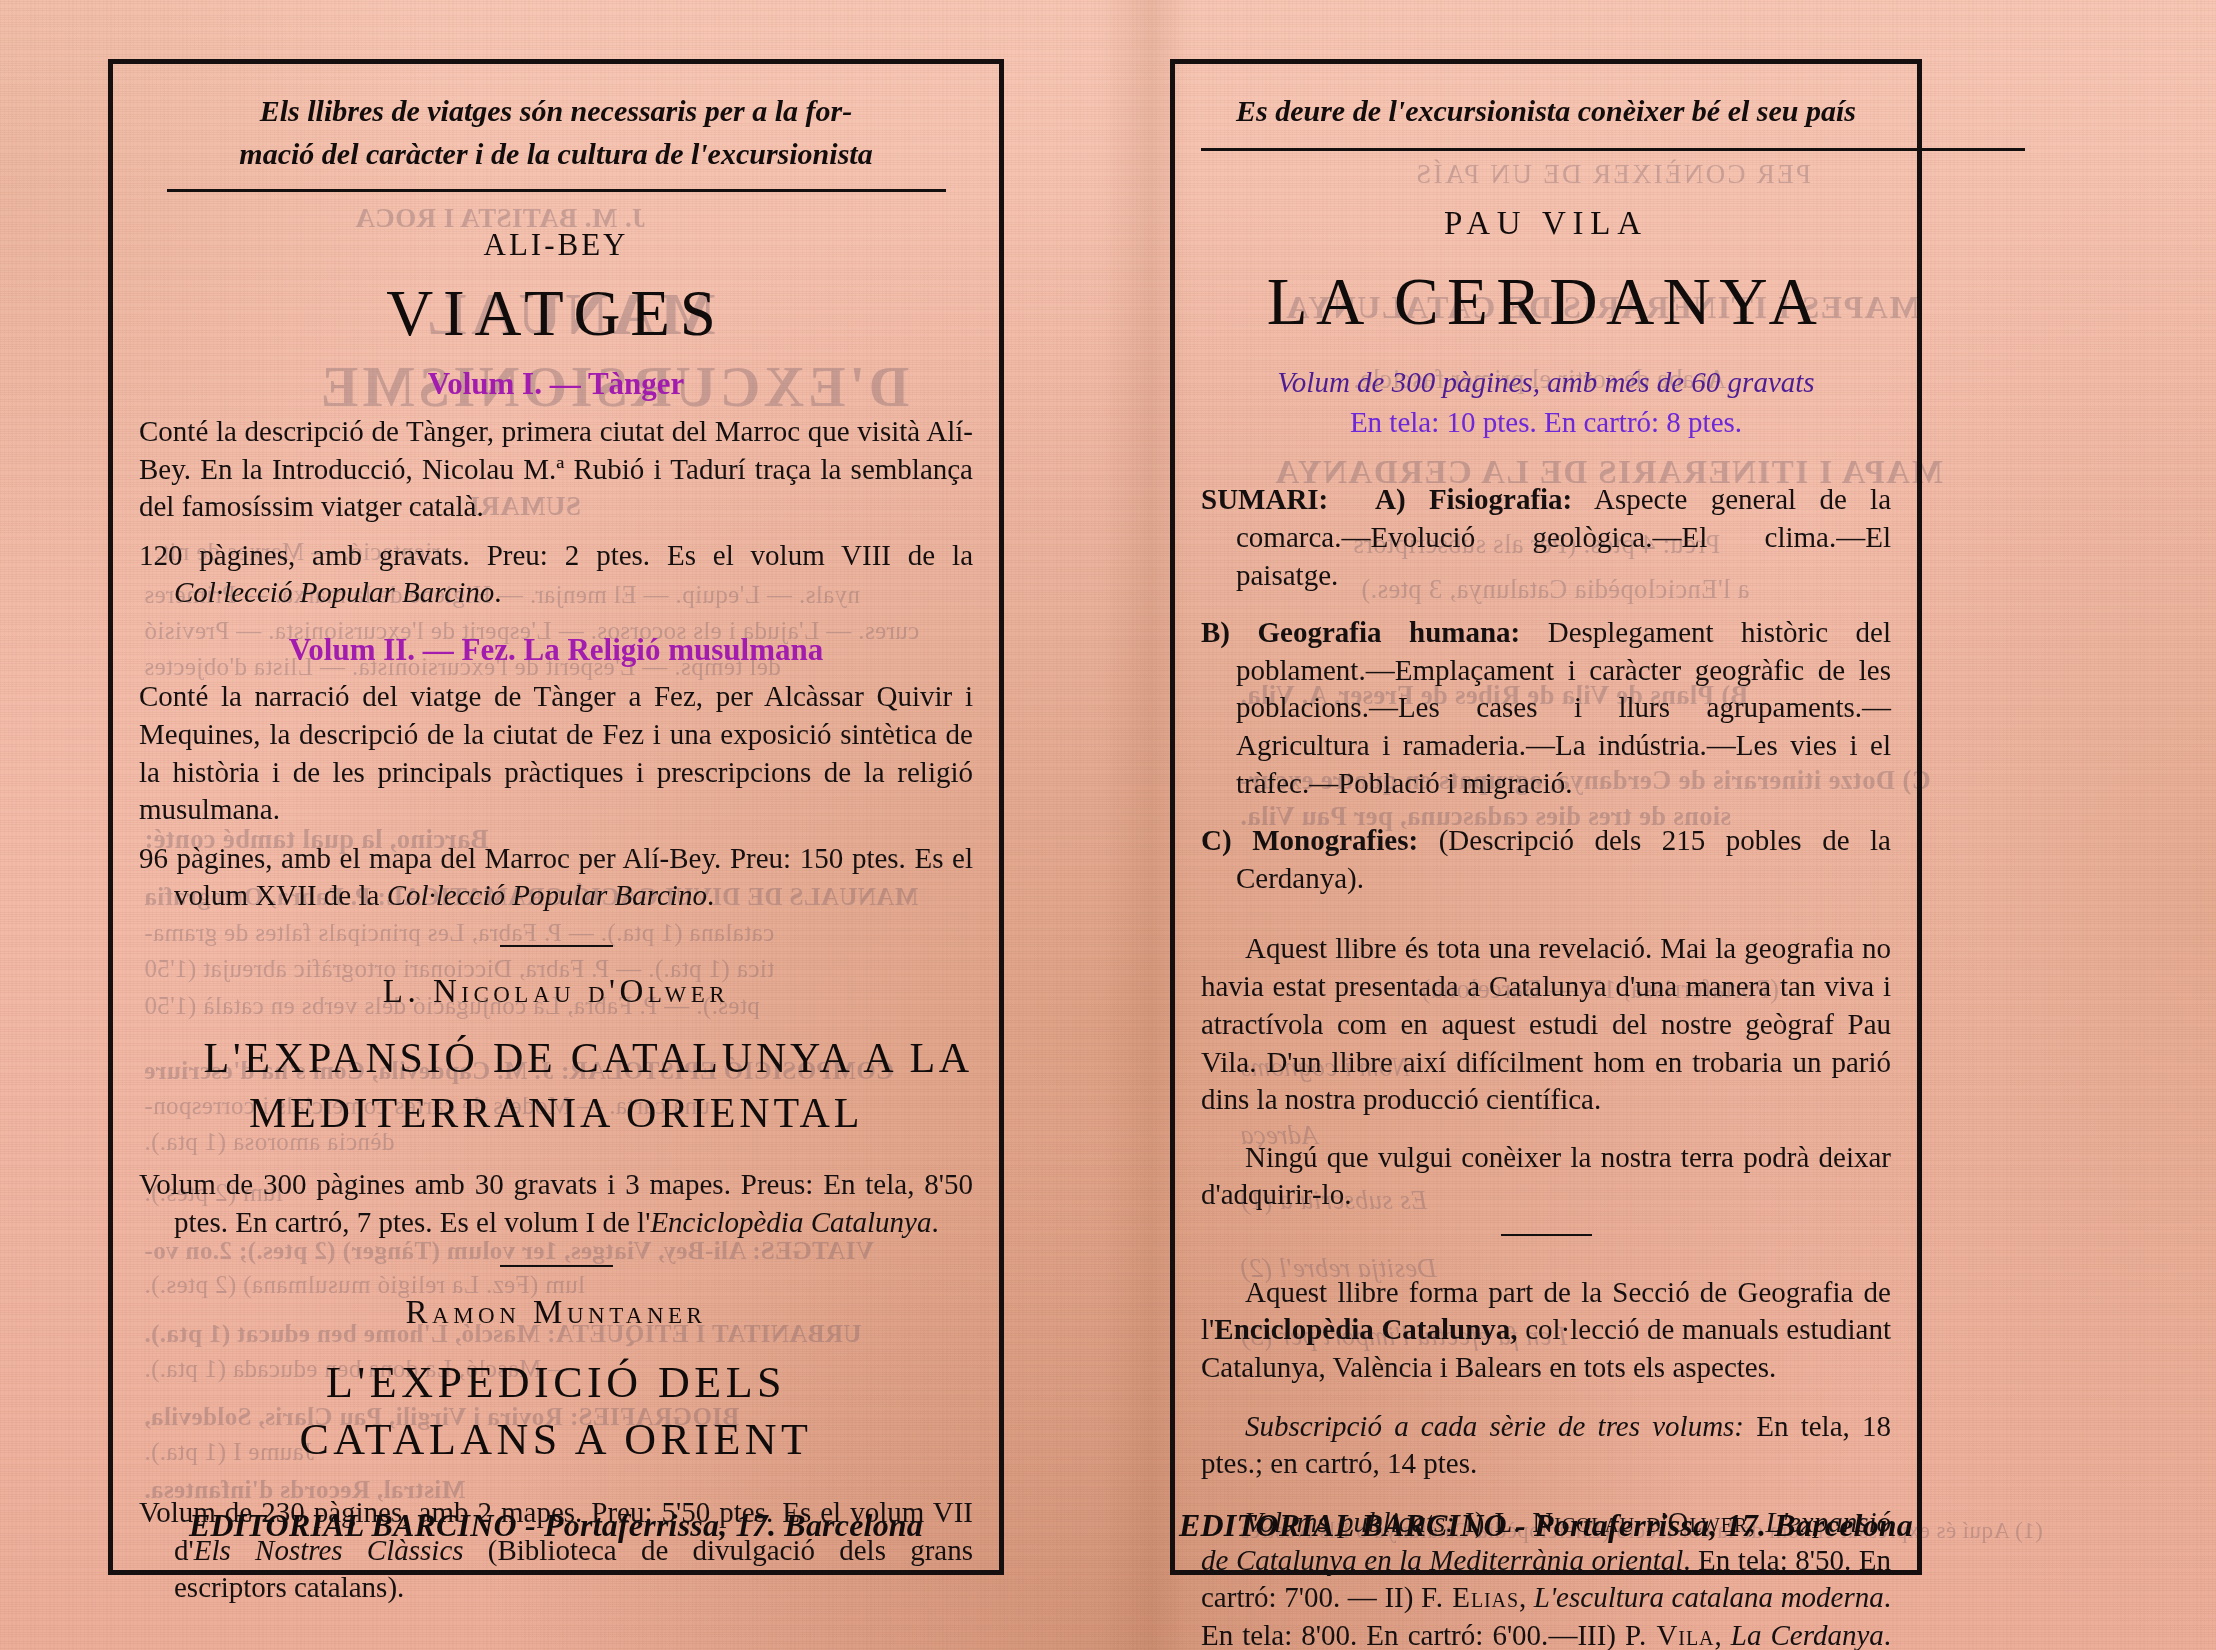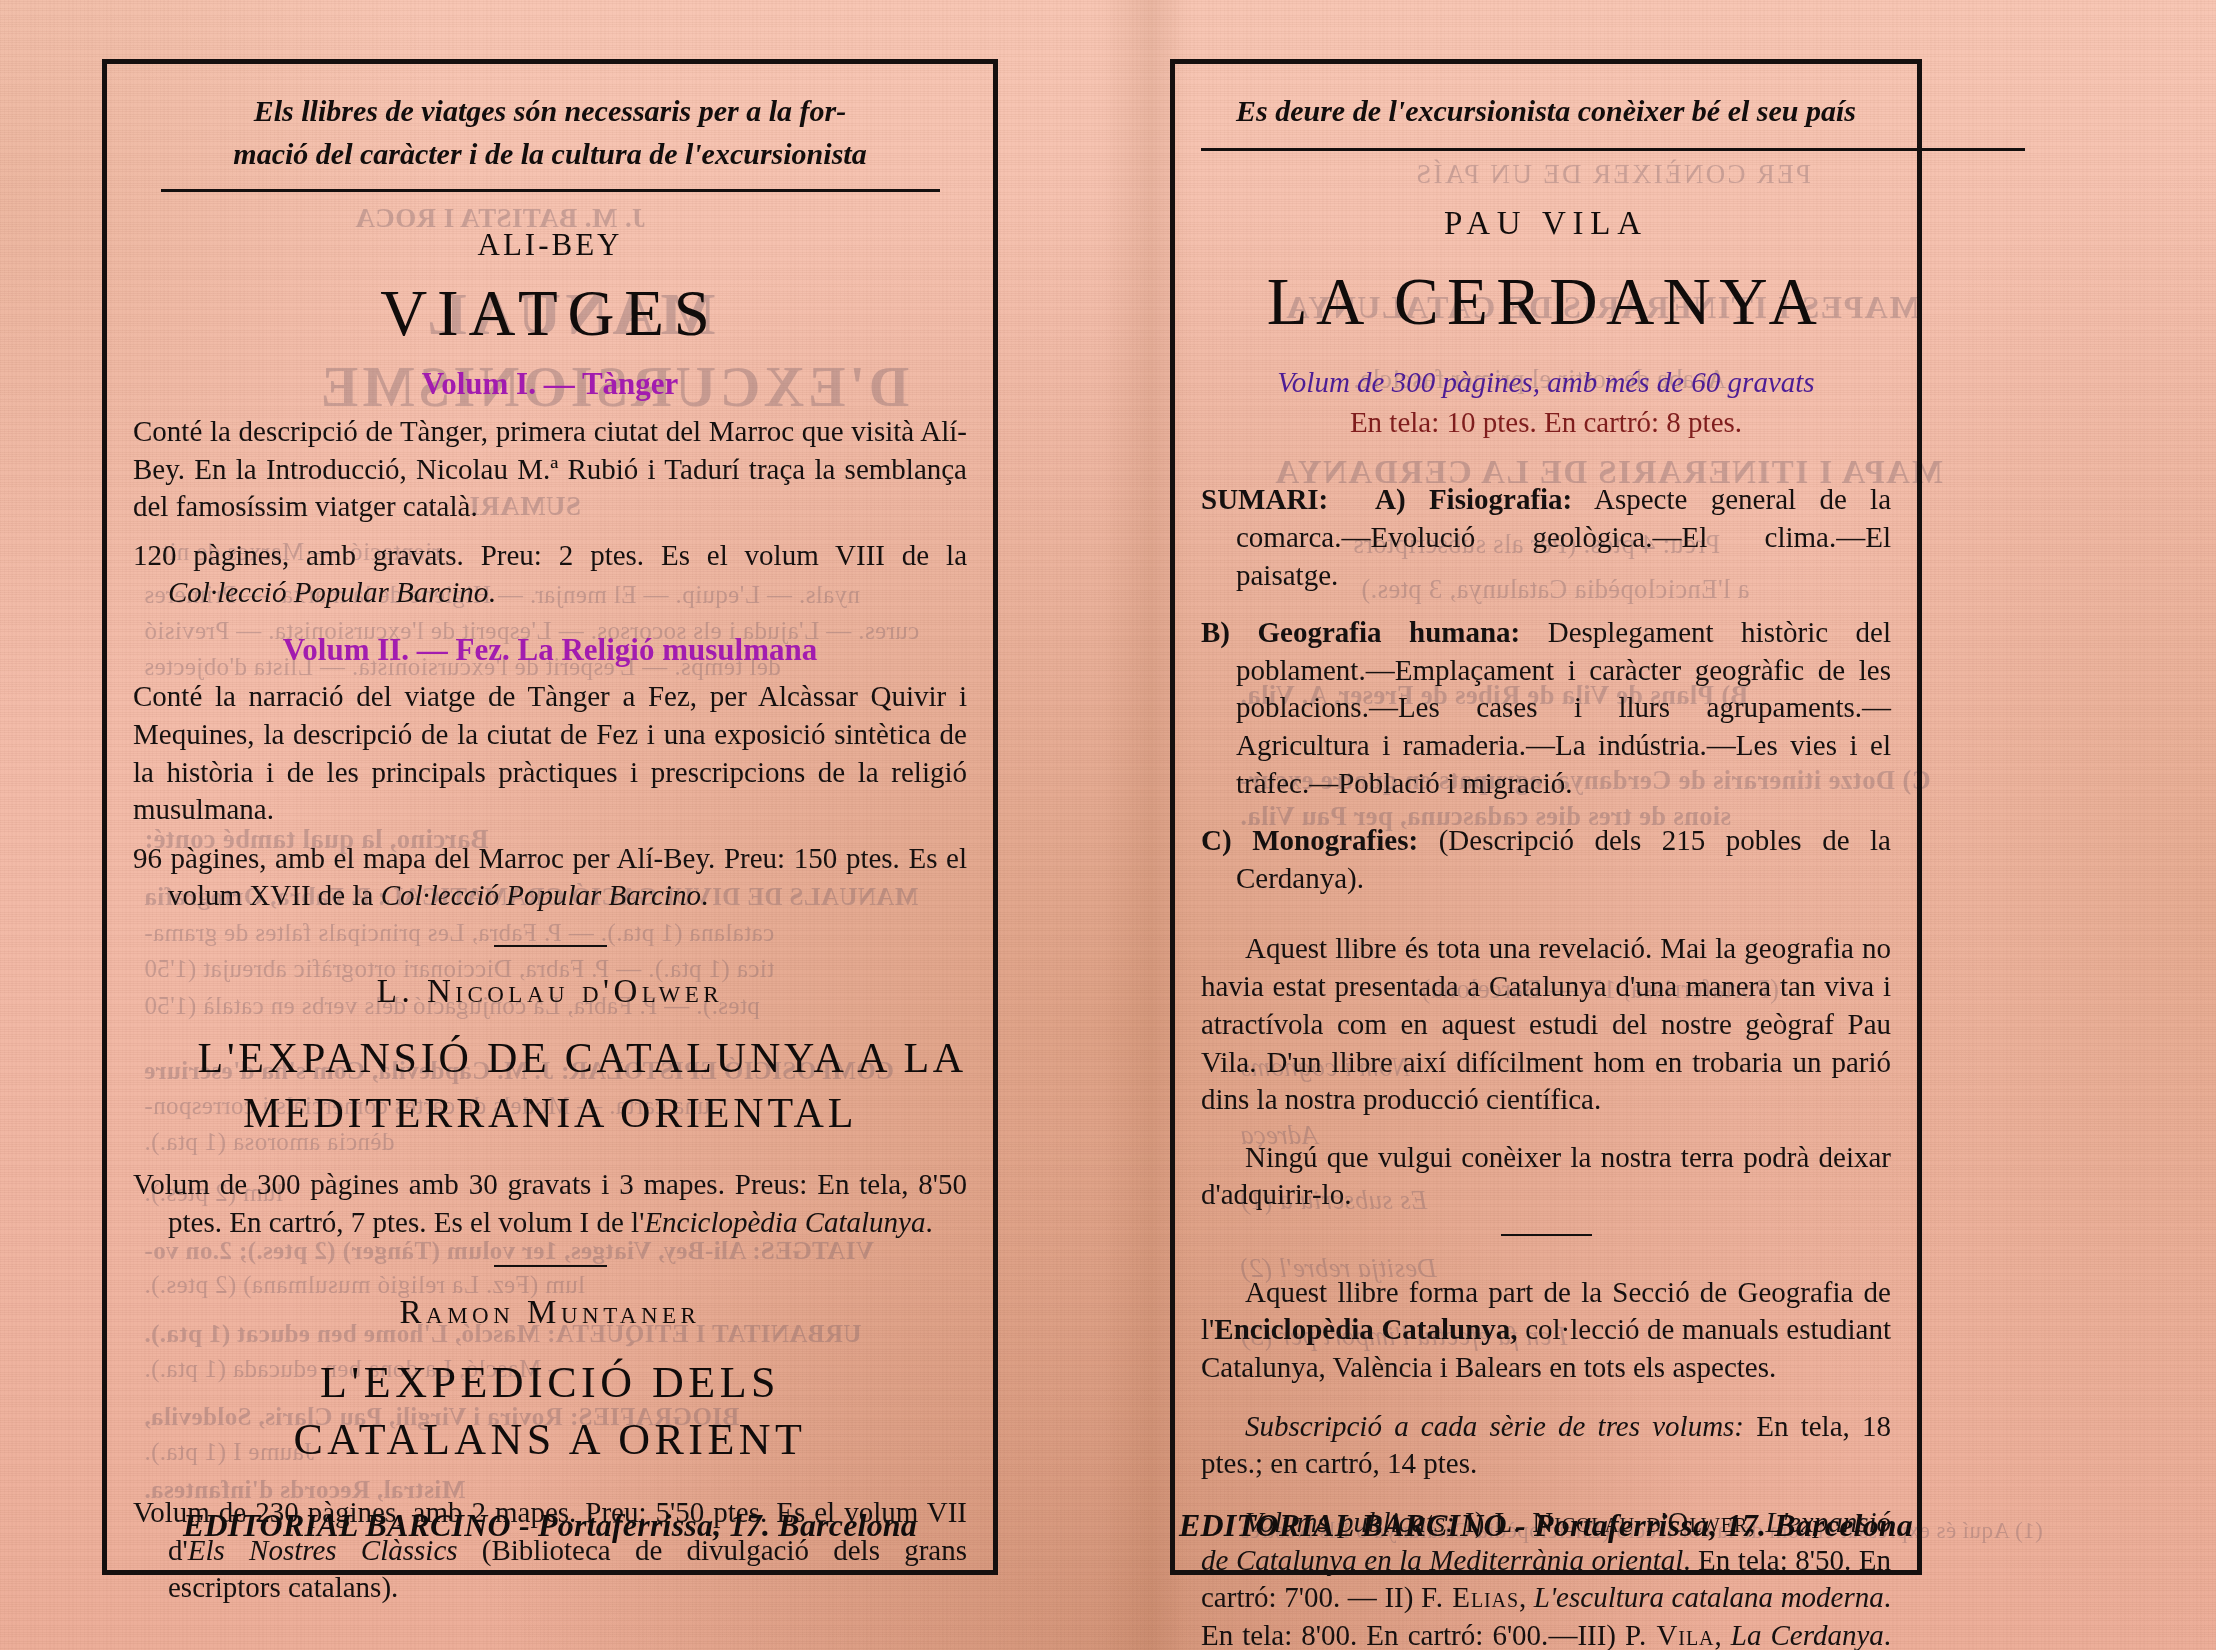--- a/index.html
+++ b/index.html
@@ -52,21 +52,21 @@
     font-family:"Liberation Serif", serif;
     white-space:nowrap;
     pointer-events:none;
     filter:blur(0.3px);
     letter-spacing:0.4px;
   }
   .ghost.blk{ font-weight:bold; }
 
   
   .page{position:absolute;border:5.3px solid #15100f;box-sizing:border-box;}
-  #page-left{left:102px;top:59px;width:896px;height:1516px;}
+  #page-left{left:108px;top:59px;width:896px;height:1516px;}
   #page-right{left:1170px;top:59px;width:752px;height:1516px;}
   .page-inner{position:absolute;inset:0;padding:0 26px;box-sizing:border-box;}
 
   
   .motto{
     font-style:italic;font-weight:bold;
     color:#120d0c;
     text-align:center;
     line-height:1.42;
   }
@@ -125,21 +125,21 @@
 
   
   #page-right .motto{font-size:30px;margin:26px 7.6px 0 7.6px;}
   #page-right .rule-thick{width:824px;margin-top:15px;}
   #page-right .author-caps{font-size:33px;margin-top:54px;letter-spacing:6.8px;}
   #page-right .bigtitle{font-size:67px;margin-top:21px;letter-spacing:8.3px;}
   #page-right .priceline-it{
     text-align:center;font-style:italic;color:#4c1d95;font-size:29px;margin-top:26px;
   }
   #page-right .priceline{
-    text-align:center;color:#7f1d1d;font-size:29px;margin-top:7.6px;
+    text-align:center;color:#6d28d9;font-size:29px;margin-top:7.6px;
   }
   #page-right p.body{font-size:29px;margin-top:12px;}
   #page-right .imprint{font-size:32px;}
 </style>
 </head>
 <body>
 
 <div id="paper"></div>
 <div id="grain"></div>
 <div id="vgrain"></div>

